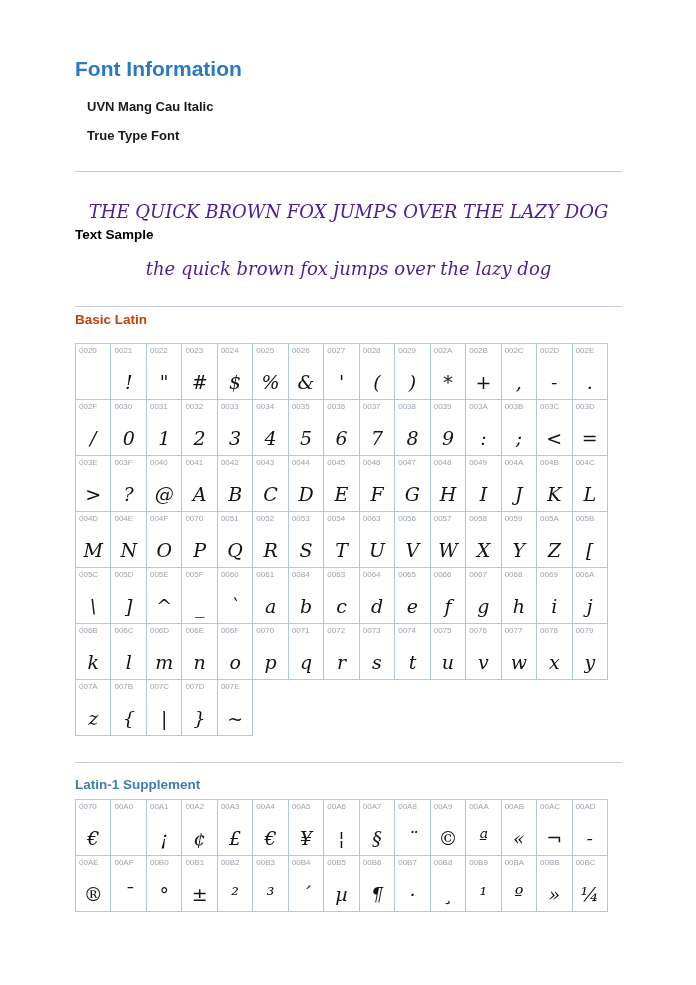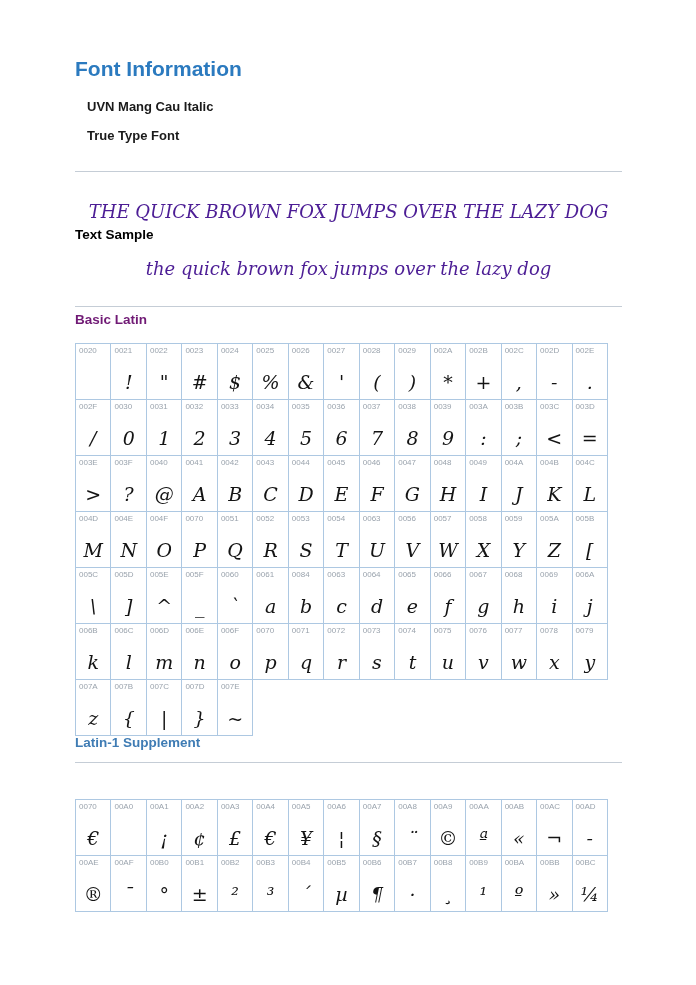--- a/index.html
+++ b/index.html
@@ -70,21 +70,21 @@
   <div class="rule content-abs" style="top:171px;"></div>
 
   <h2 class="section-heading content-abs" style="top:179px;color:#000000;margin-top:48px;">Text Sample</h2>
 
   <div class="sample-line sample-upper content-abs" style="top:201px;">THE QUICK BROWN FOX JUMPS OVER THE LAZY DOG</div>
 
   <div class="sample-line sample-lower content-abs" style="top:258px;">the quick brown fox jumps over the lazy dog</div>
 
   <div class="rule content-abs" style="top:306px;"></div>
 
-  <h2 class="section-heading content-abs" style="top:312px;color:#701a75;">Basic Latin</h2>
+  <h2 class="section-heading content-abs" style="top:312px;color:#c2410c;">Basic Latin</h2>
 
   <div class="content-abs" style="top:343px;" id="basic-latin-table">
       <div class="grid-row">
         <div class="glyph-cell">
           <span class="code">0020</span>
           <span class="glyph"></span>
         </div>
         <div class="glyph-cell">
           <span class="code">0021</span>
           <span class="glyph">!</span>
@@ -471,21 +471,21 @@
         </div>
         <div class="glyph-cell">
           <span class="code">007E</span>
           <span class="glyph">~</span>
         </div>
       </div>
     </div>
 
   <div class="rule content-abs" style="top:762px;"></div>
 
-  <h2 class="section-heading content-abs" style="top:735px;color:#3f7cb4;">Latin-1 Supplement</h2>
+  <h2 class="section-heading content-abs" style="top:777px;color:#3f7cb4;">Latin-1 Supplement</h2>
 
   <div class="content-abs" style="top:799px;" id="latin1-table">
       <div class="grid-row">
         <div class="glyph-cell">
           <span class="code">0070</span>
           <span class="glyph">€</span>
         </div>
         <div class="glyph-cell">
           <span class="code">00A0</span>
           <span class="glyph"></span>

